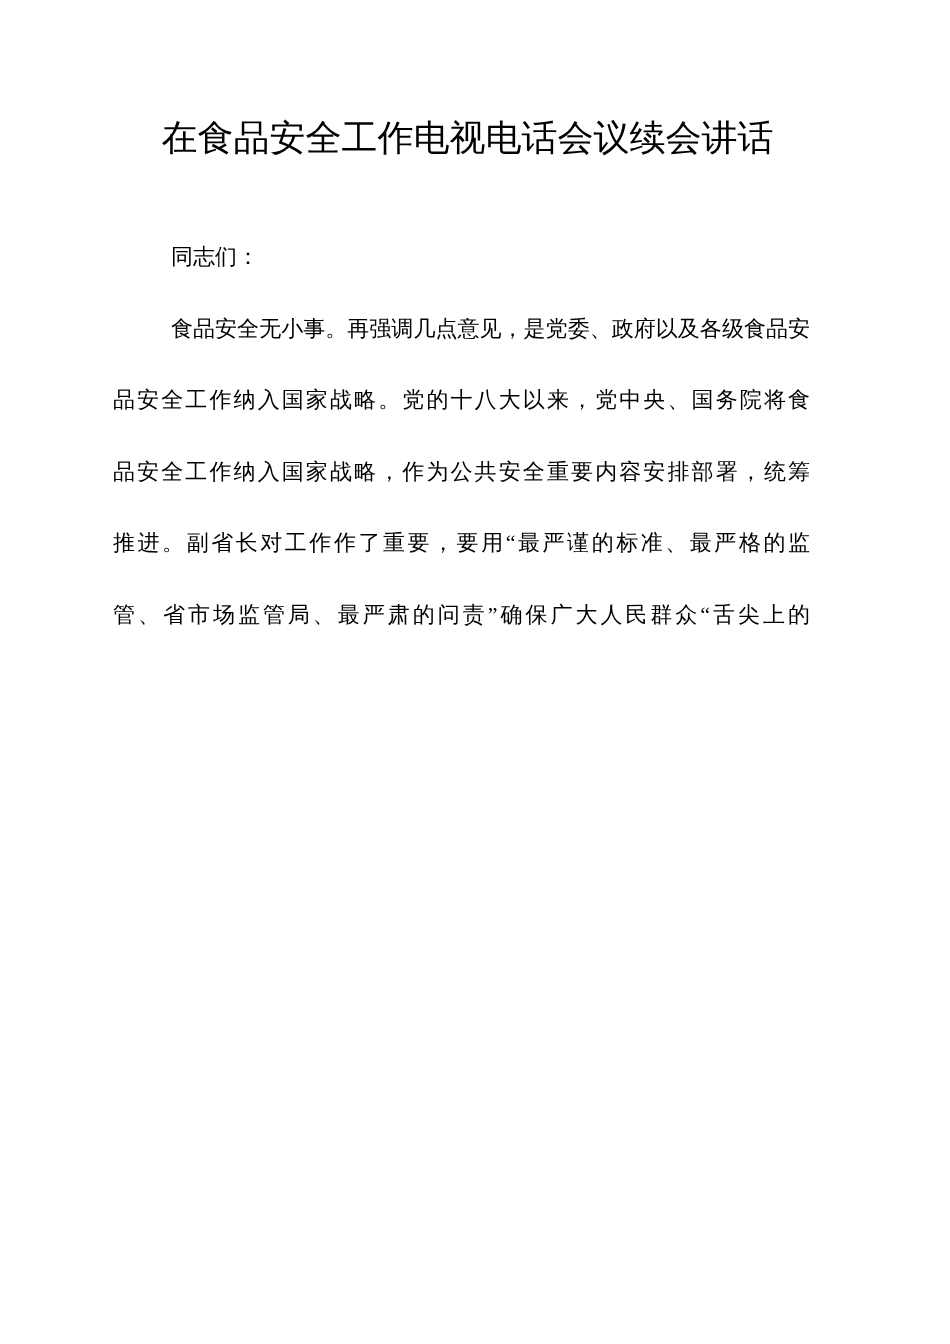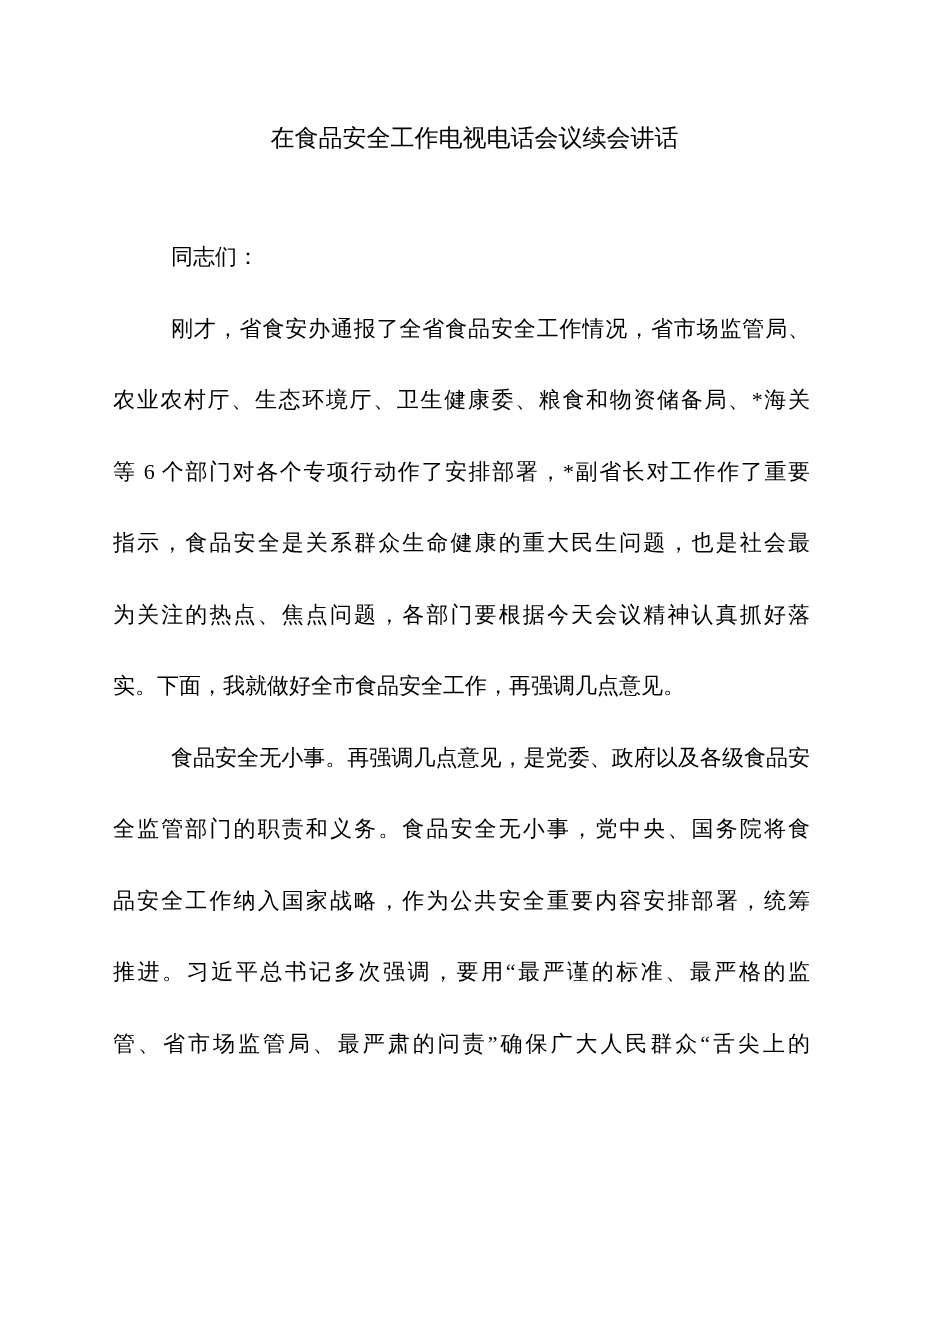--- a/index.html
+++ b/index.html
@@ -20,26 +20,26 @@
     background: #ffffff;
     position: relative;
   }
   .doc {
     padding-left: 113px;
     width: 697px;
   }
   .doc-title {
     margin-top: 114px;
     margin-bottom: 59px;
-    font-size: 24px;
+    font-size: 36px;
     line-height: 48px;
     font-weight: normal;
     text-align: center;
     position: relative;
-    left: 13px;
+    left: 6px;
     white-space: nowrap;
     letter-spacing: 0;
   }
   .paragraph {
     margin: 0;
     padding: 0;
   }
   .text-line {
     font-size: 22px;
     line-height: 71.5px;
@@ -60,29 +60,21 @@
 <body style="background: rgb(255, 255, 255); color: rgb(0, 0, 0);">
 
 <div class="page">
   <div class="doc">
     <div class="doc-title">在食品安全工作电视电话会议续会讲话</div>
     <div>
         <div class="paragraph">
           <div class="text-line indent">同志们：</div>
         </div>
         <div class="paragraph">
-          <div class="text-line indent justify">刚才，省食安办通报了全省食品安全工作情况，省市场监管局、</div>
-          <div class="text-line justify">农业农村厅、生态环境厅、卫生健康委、粮食和物资储备局、*海关</div>
-          <div class="text-line justify">等 6 个部门对各个专项行动作了安排部署，*副省长对工作作了重要</div>
-          <div class="text-line justify">指示，食品安全是关系群众生命健康的重大民生问题，也是社会最</div>
-          <div class="text-line justify">为关注的热点、焦点问题，各部门要根据今天会议精神认真抓好落</div>
-          <div class="text-line">实。下面，我就做好全市食品安全工作，再强调几点意见。</div>
-        </div>
-        <div class="paragraph">
           <div class="text-line indent justify">食品安全无小事。再强调几点意见，是党委、政府以及各级食品安</div>
-          <div class="text-line justify">全监管部门的职责和义务。食品安全无小事，党中央、国务院将食</div>
+          <div class="text-line justify">品安全工作纳入国家战略。党的十八大以来，党中央、国务院将食</div>
           <div class="text-line justify">品安全工作纳入国家战略，作为公共安全重要内容安排部署，统筹</div>
-          <div class="text-line justify">推进。习近平总书记多次强调，要用“最严谨的标准、最严格的监</div>
+          <div class="text-line justify">推进。副省长对工作作了重要，要用“最严谨的标准、最严格的监</div>
           <div class="text-line justify">管、省市场监管局、最严肃的问责”确保广大人民群众“舌尖上的</div>
         </div>
       </div>
   </div>
 </div>
 
 </body></html>

